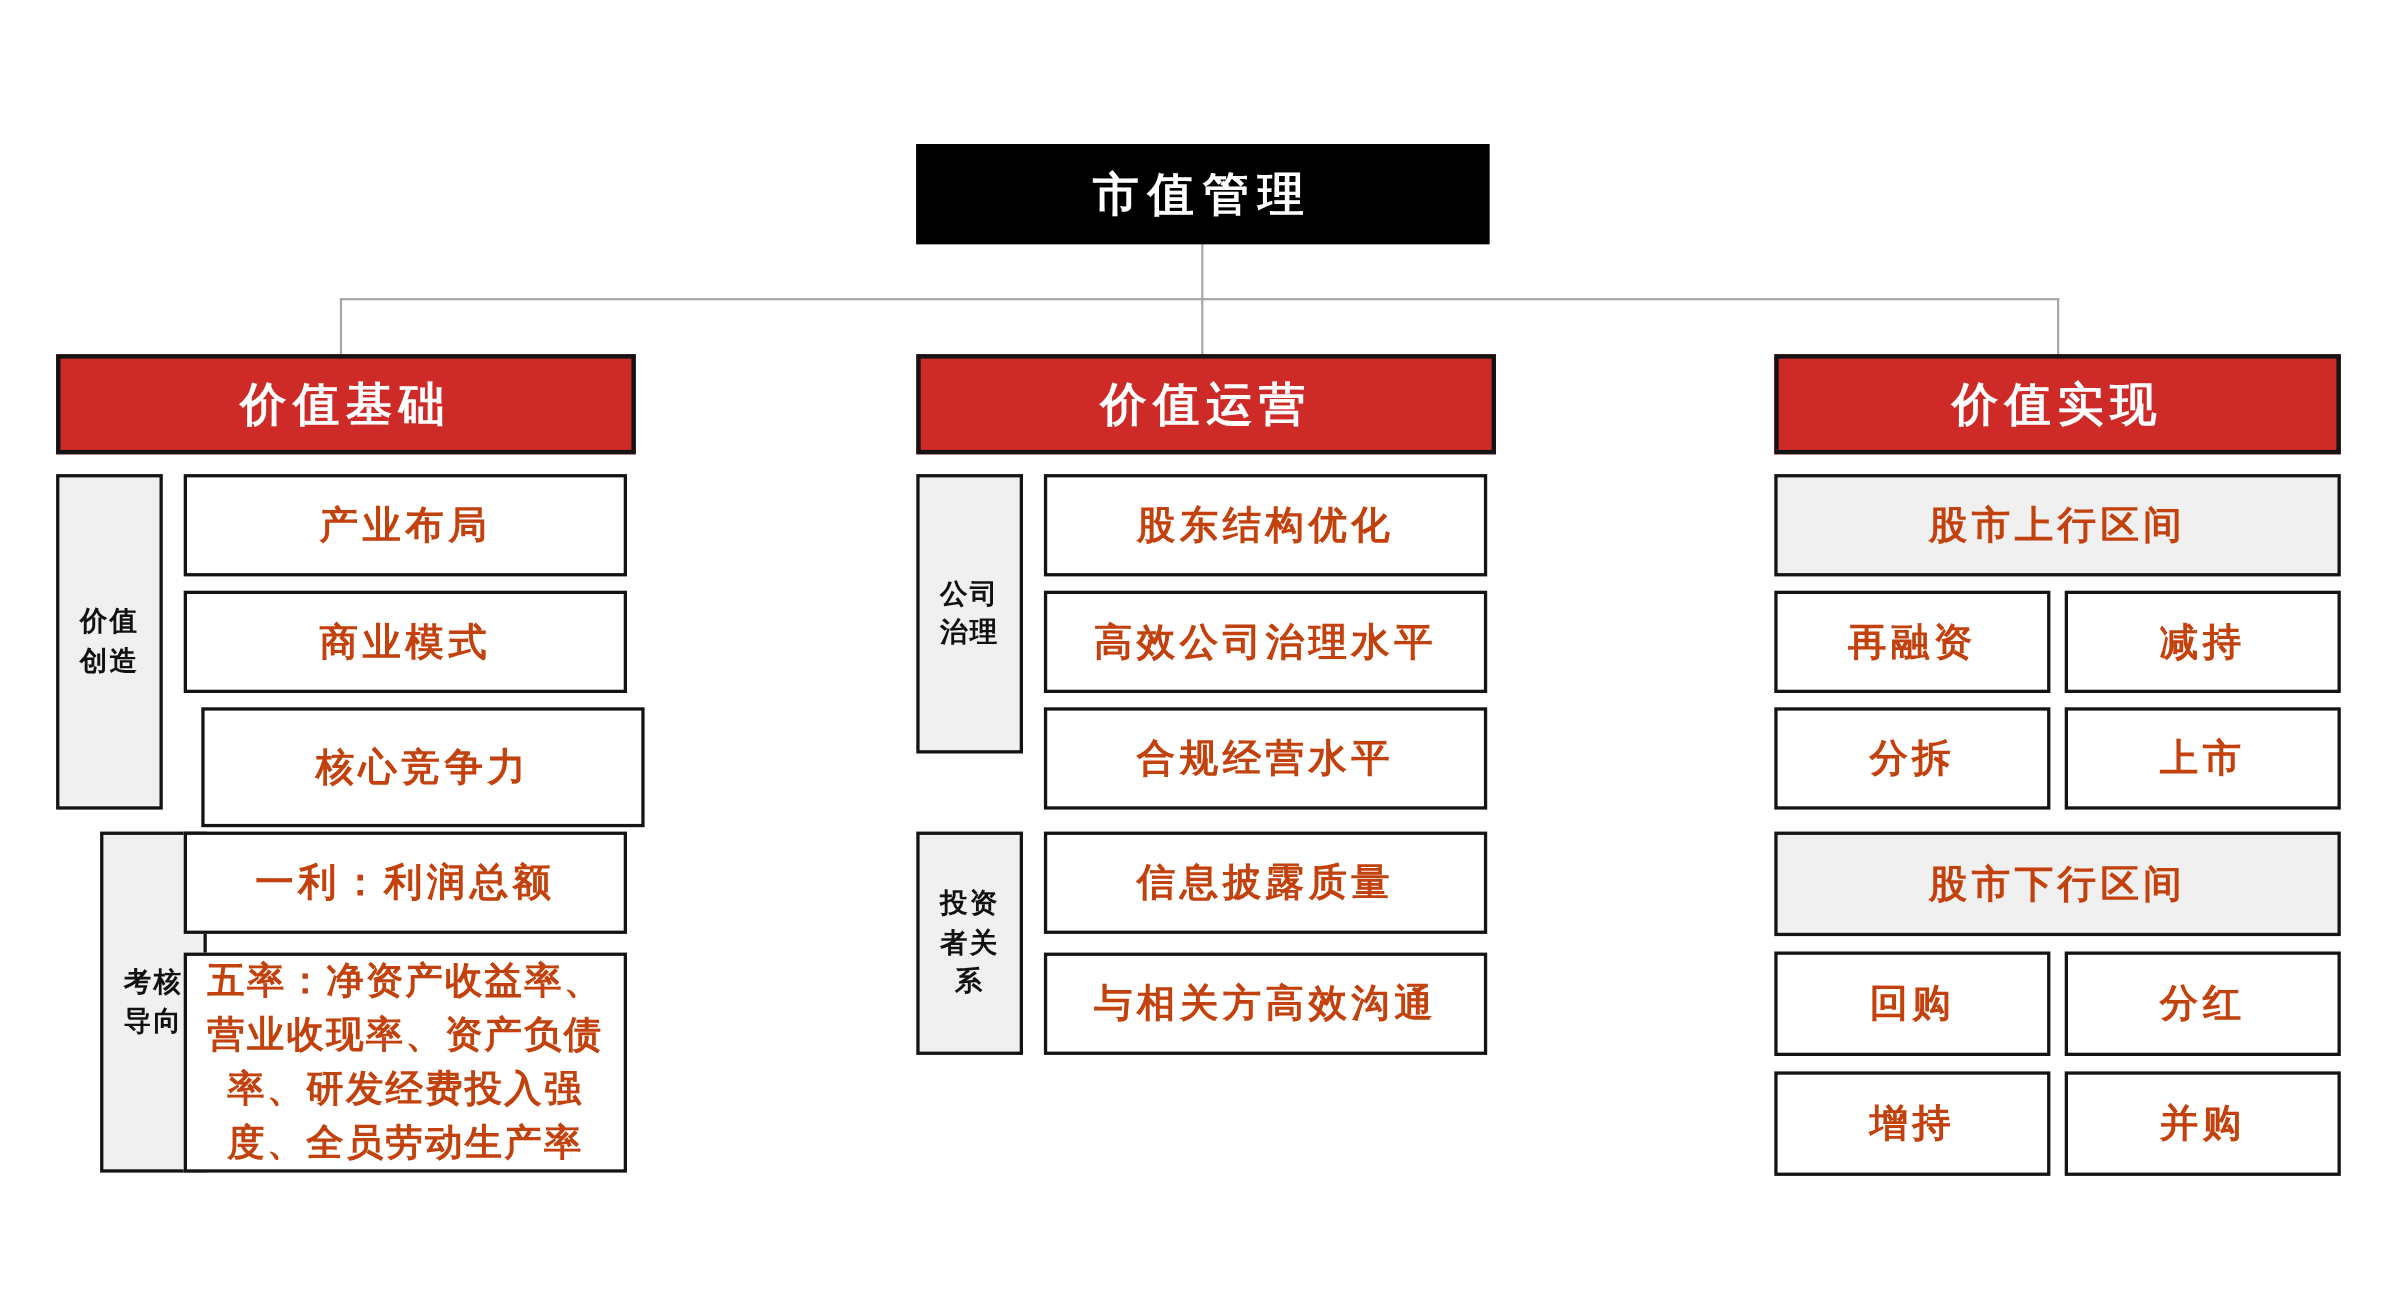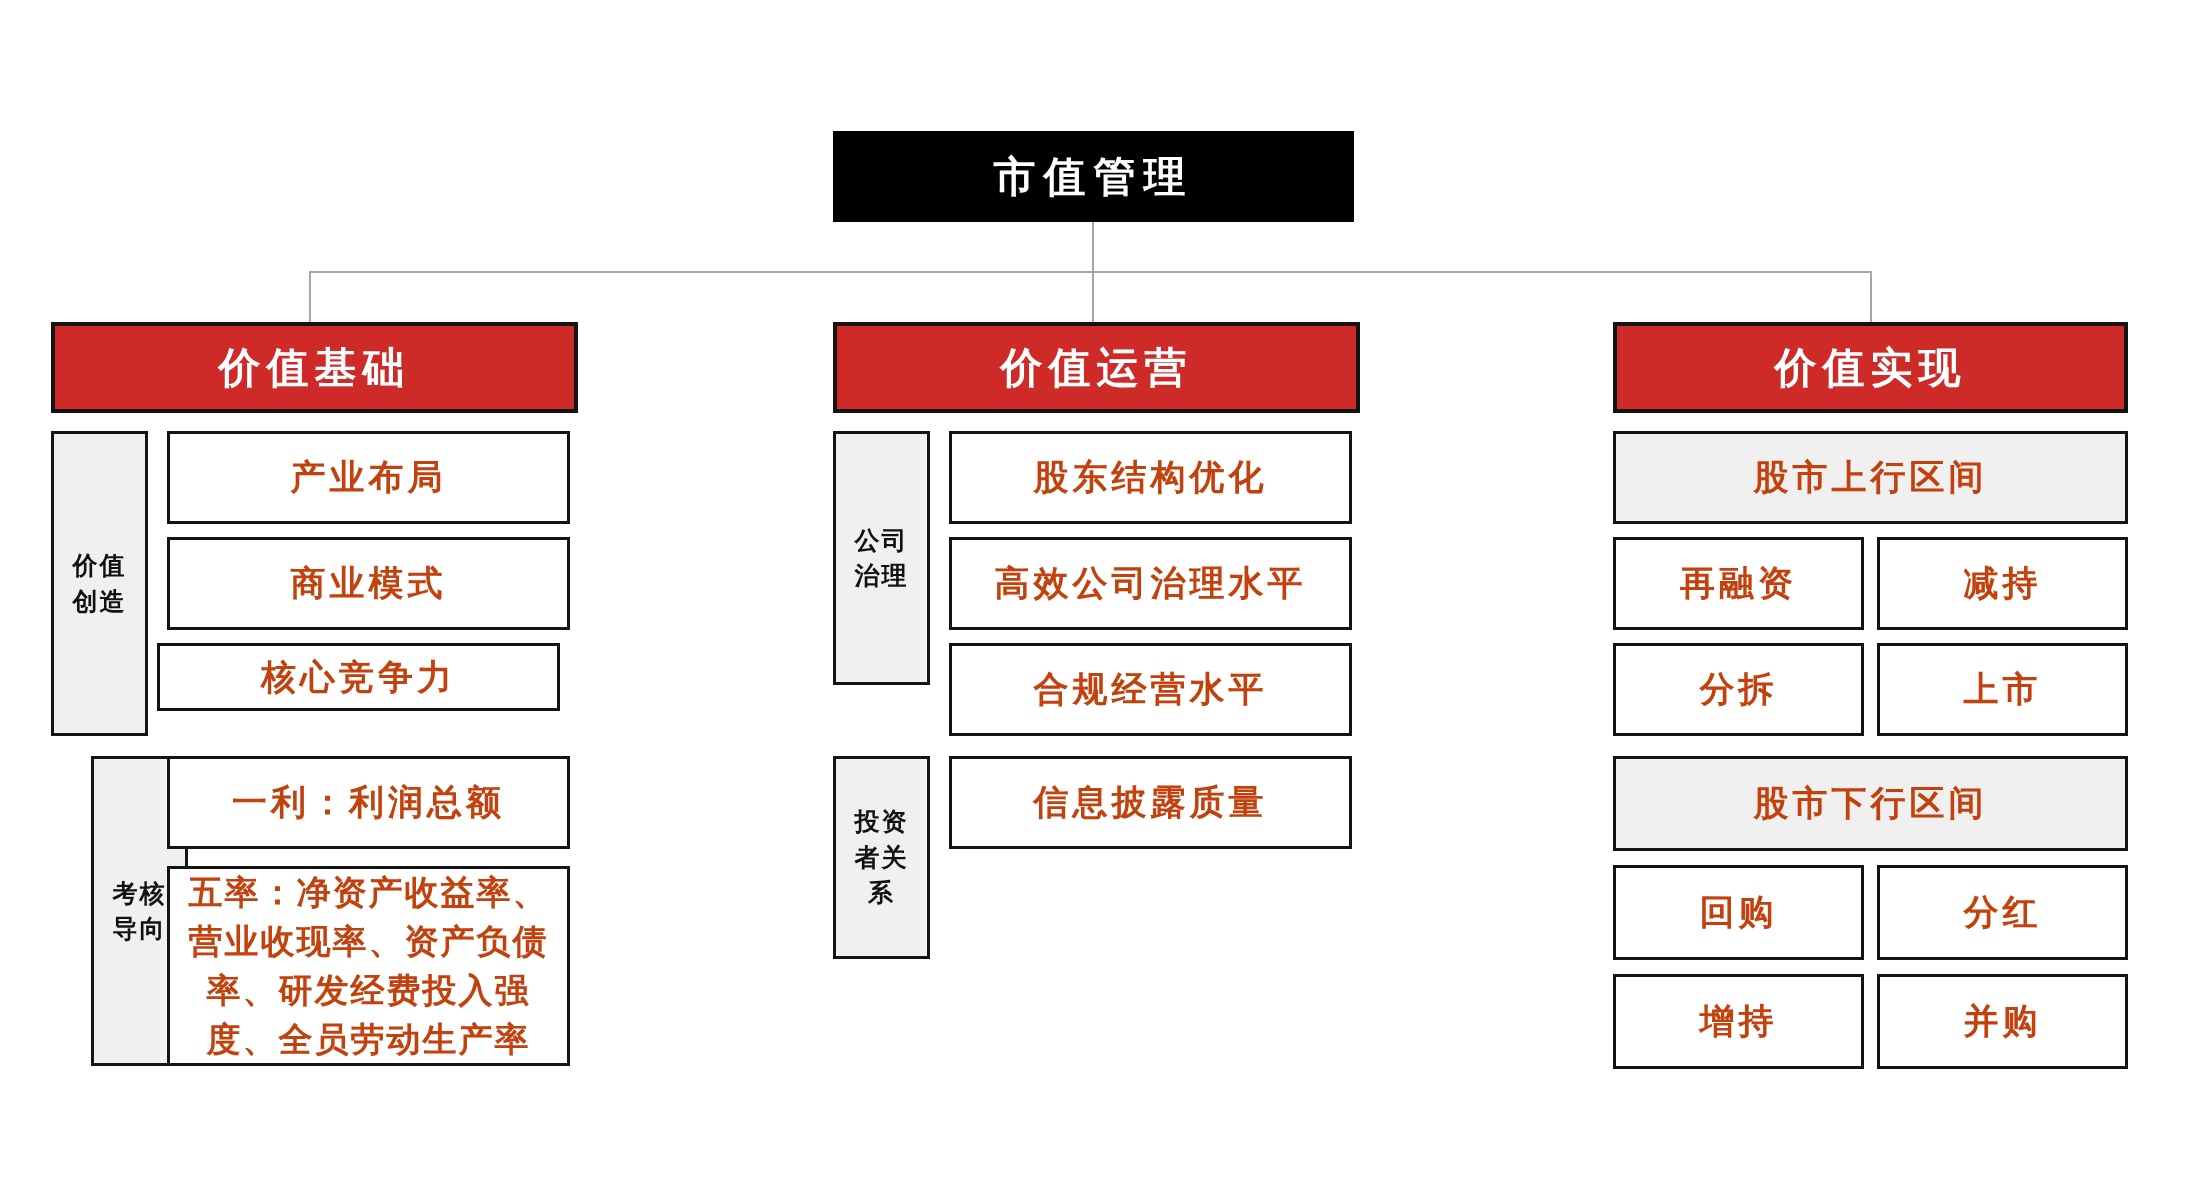--- a/index.html
+++ b/index.html
@@ -86,33 +86,34 @@
 
   <div class="box root-box" style="left:833px; top:131px; width:521px; height:91px;">市值管理</div>
 
   <div class="box col-header" style="left:51px; top:322px; width:527px; height:91px;">价值基础</div>
   <div class="box col-header" style="left:833px; top:322px; width:527px; height:91px;">价值运营</div>
   <div class="box col-header" style="left:1613px; top:322px; width:515px; height:91px;">价值实现</div>
 
   <div class="box side" style="left:51px; top:431px; width:97px; height:305px;">价值创造</div>
   <div class="box item" style="left:167px; top:431px; width:403px; height:93px;">产业布局</div>
   <div class="box item" style="left:167px; top:537px; width:403px; height:93px;">商业模式</div>
-  <div class="box item" style="left:157px; top:643px; width:403px; height:68px;">核心竞争力</div>
+  <div class="box item" style="left:183px; top:643px; width:403px; height:109px;">核心竞争力</div>
 
   <div class="box side" style="left:51px; top:756px; width:97px; height:310px;margin-left:40px;">考核导向</div>
   <div class="box item" style="left:167px; top:756px; width:403px; height:93px;">一利：利润总额</div>
   <div class="box item multiline" style="left:167px; top:866px; width:403px; height:200px;">五率：净资产收益率、营业收现率、资产负债率、研发经费投入强度、全员劳动生产率</div>
 
   <div class="box side" style="left:833px; top:431px; width:97px; height:254px;">公司治理</div>
   <div class="box item" style="left:949px; top:431px; width:403px; height:93px;">股东结构优化</div>
   <div class="box item" style="left:949px; top:537px; width:403px; height:93px;">高效公司治理水平</div>
   <div class="box item" style="left:949px; top:643px; width:403px; height:93px;">合规经营水平</div>
 
   <div class="box side" style="left:833px; top:756px; width:97px; height:203px;">投资者关系</div>
   <div class="box item" style="left:949px; top:756px; width:403px; height:93px;">信息披露质量</div>
+  <div class="box item" style="left:949px; top:866px; width:403px; height:93px;">与相关方高效沟通</div>
 
   <div class="box item band" style="left:1613px; top:431px; width:515px; height:93px;">股市上行区间</div>
   <div class="box item" style="left:1613px; top:537px; width:251px; height:93px;">再融资</div>
   <div class="box item" style="left:1877px; top:537px; width:251px; height:93px;">减持</div>
   <div class="box item" style="left:1613px; top:643px; width:251px; height:93px;">分拆</div>
   <div class="box item" style="left:1877px; top:643px; width:251px; height:93px;">上市</div>
 
   <div class="box item band" style="left:1613px; top:756px; width:515px; height:95px;">股市下行区间</div>
   <div class="box item" style="left:1613px; top:865px; width:251px; height:95px;">回购</div>
   <div class="box item" style="left:1877px; top:865px; width:251px; height:95px;">分红</div>

